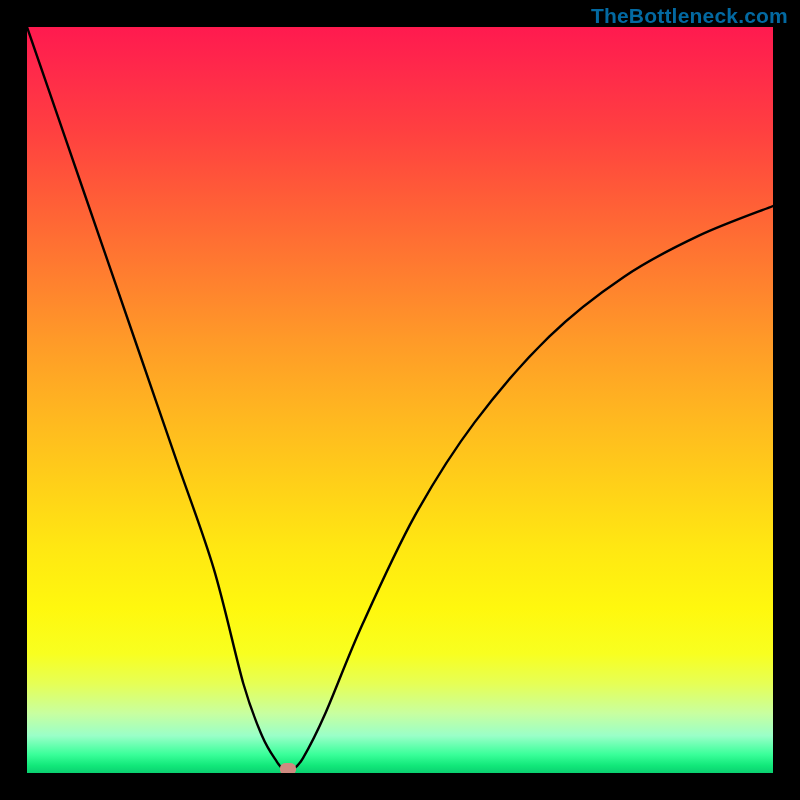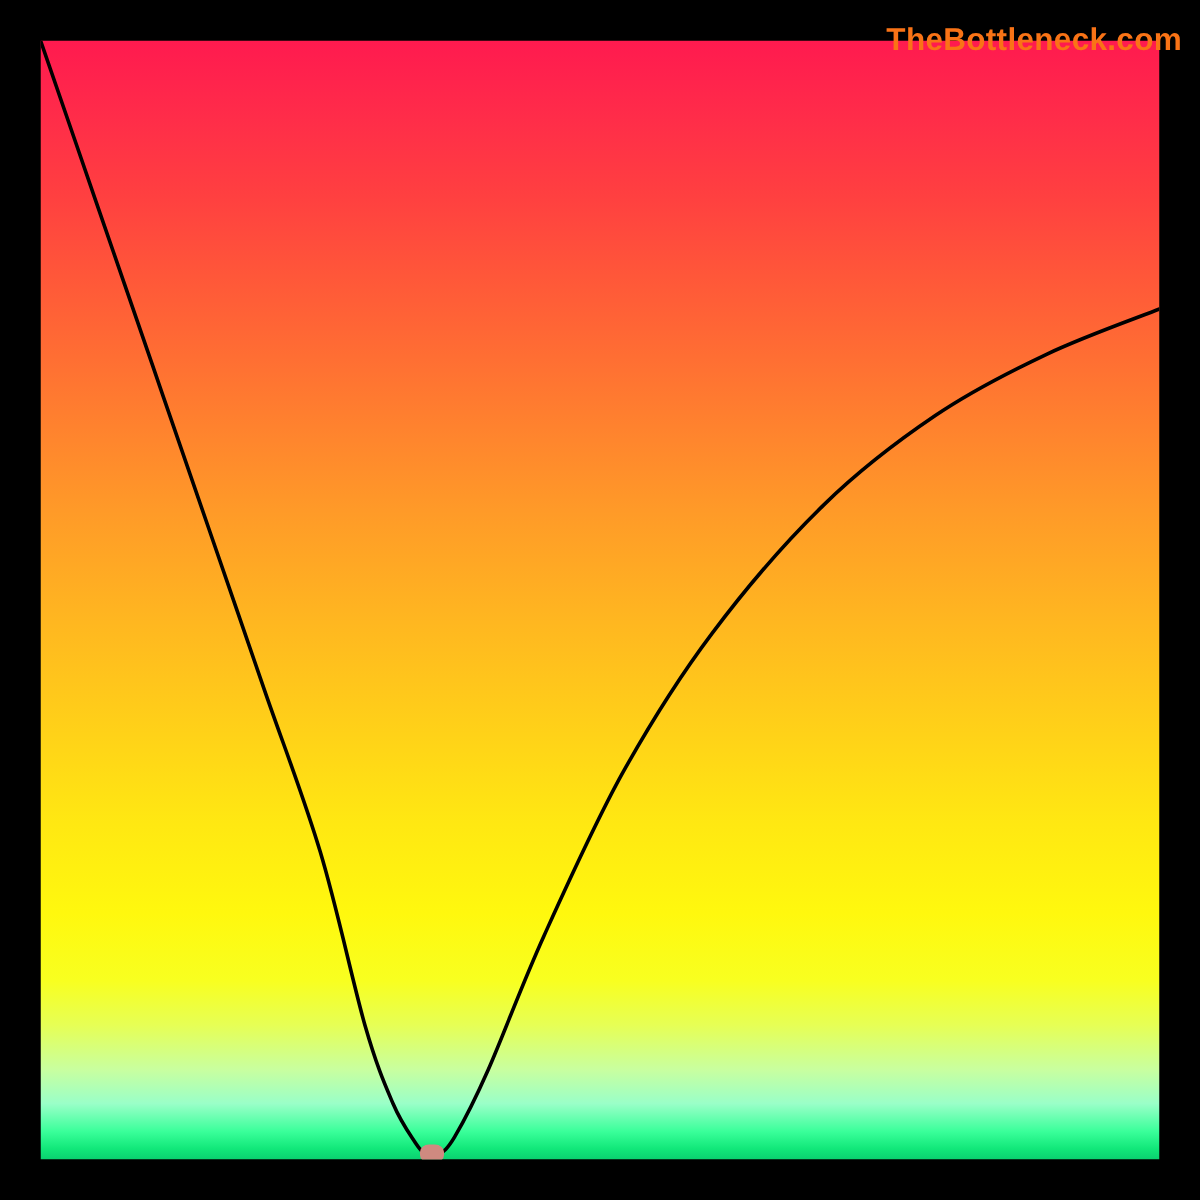--- a/index.html
+++ b/index.html
@@ -57,26 +57,26 @@
   .marker {
     position: absolute;
     width: 16px;
     height: 12px;
     border-radius: 6px / 5px;
     background: #cf8a80;
     transform: translate(-50%, -50%);
   }
   .watermark {
     position: absolute;
-    top: 15px;
+    top: 4px;
     right: 12px;
     font-family: Arial, Helvetica, sans-serif;
     font-size: 21px;
     font-weight: 600;
-    color: #f97316;
+    color: #0369a1;
     letter-spacing: 0.2px;
     white-space: nowrap;
     text-align: center;
   }
 </style>
 </head>
 <body>
 
 <div class="frame">
   <div class="plot">

